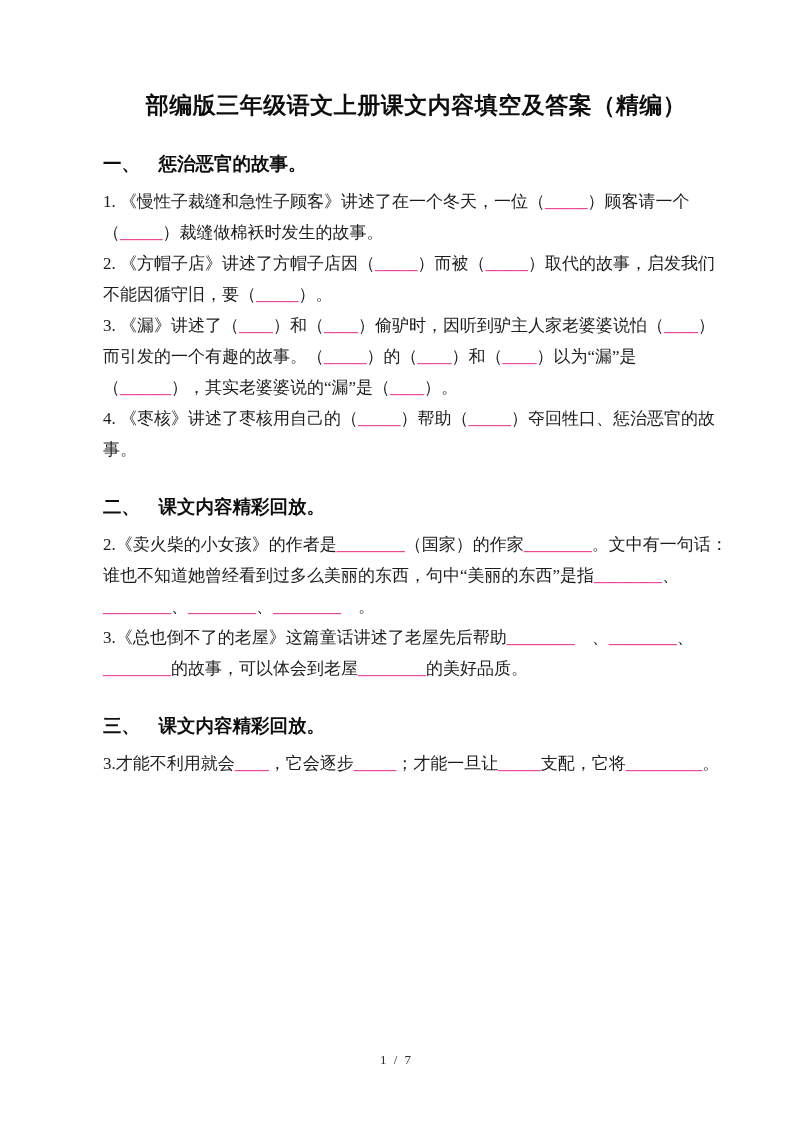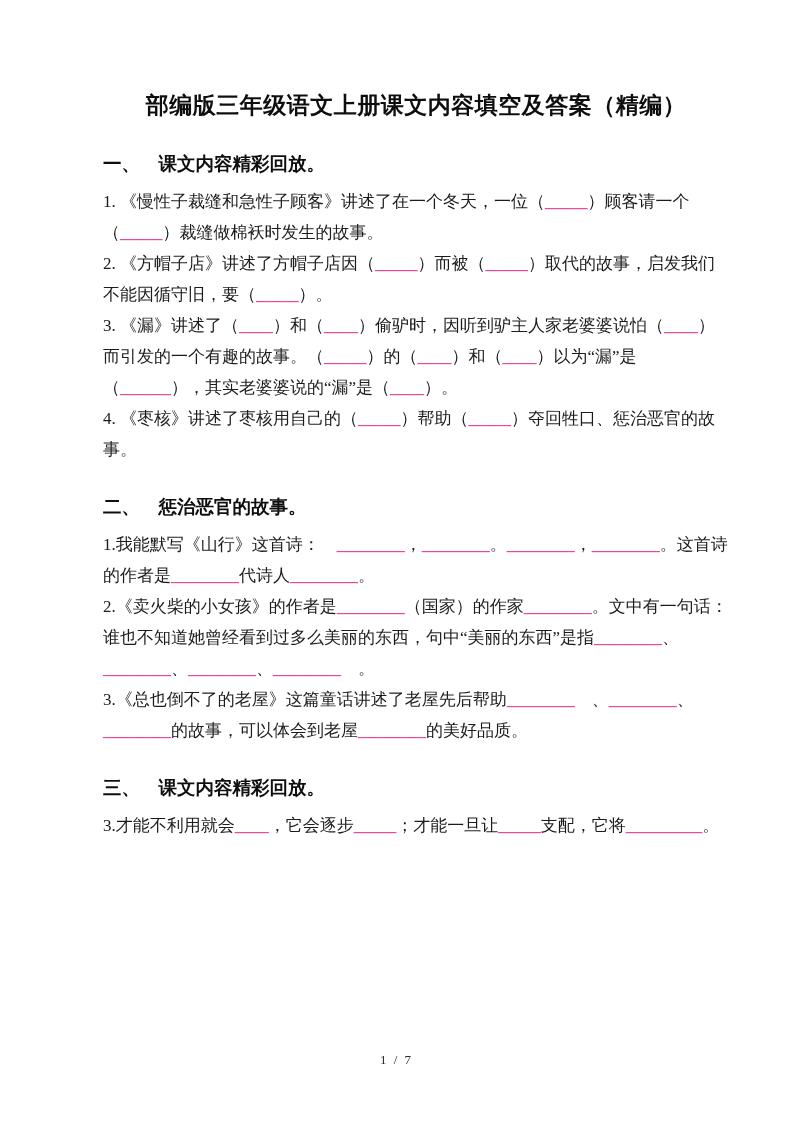--- a/index.html
+++ b/index.html
@@ -63,30 +63,29 @@
 </style>
 </head>
 <body>
 
 <div class="page">
   <div class="content">
 
     <h1 class="doc-title">部编版三年级语文上册课文内容填空及答案（精编）</h1>
 
     <section>
-      <h2 class="sec-heading">一、　课文内容精彩回放。</h2>
+      <h2 class="sec-heading">一、　惩治恶官的故事。</h2>
       <p class="q">1. 《慢性子裁缝和急性子顾客》讲述了在一个冬天，一位（<span class="blank">_____</span>）顾客请一个（<span class="blank">_____</span>）裁缝做棉袄时发生的故事。</p>
       <p class="q">2. 《方帽子店》讲述了方帽子店因（<span class="blank">_____</span>）而被（<span class="blank">_____</span>）取代的故事，启发我们不能因循守旧，要（<span class="blank">_____</span>）。</p>
       <p class="q">3. 《漏》讲述了（<span class="blank">____</span>）和（<span class="blank">____</span>）偷驴时，因听到驴主人家老婆婆说怕（<span class="blank">____</span>）而引发的一个有趣的故事。（<span class="blank">_____</span>）的（<span class="blank">____</span>）和（<span class="blank">____</span>）以为“漏”是（<span class="blank">______</span>），其实老婆婆说的“漏”是（<span class="blank">____</span>）。</p>
       <p class="q">4. 《枣核》讲述了枣核用自己的（<span class="blank">_____</span>）帮助（<span class="blank">_____</span>）夺回牲口、惩治恶官的故事。</p>
     </section>
 
     <section>
-      <h2 class="sec-heading">二、　惩治恶官的故事。</h2>
-      <p class="q">1.我能默写《山行》这首诗：　<span class="blank">________</span>，<span class="blank">________</span>。<span class="blank">________</span>，<span class="blank">________</span>。这首诗的作者是<span class="blank">________</span>代诗人<span class="blank">________</span>。</p>
+      <h2 class="sec-heading">二、　课文内容精彩回放。</h2>
       <p class="q">2.《卖火柴的小女孩》的作者是<span class="blank">________</span>（国家）的作家<span class="blank">________</span>。文中有一句话：谁也不知道她曾经看到过多么美丽的东西，句中“美丽的东西”是指<span class="blank">________</span>、<span class="blank">________</span>、<span class="blank">________</span>、<span class="blank">________</span>　。</p>
       <p class="q">3.《总也倒不了的老屋》这篇童话讲述了老屋先后帮助<span class="blank">________</span>　、<span class="blank">________</span>、<span class="blank">________</span>的故事，可以体会到老屋<span class="blank">________</span>的美好品质。</p>
     </section>
 
     <section>
       <h2 class="sec-heading">三、　课文内容精彩回放。</h2>
       <p class="q">3.才能不利用就会<span class="blank">____</span>，它会逐步<span class="blank">_____</span>；才能一旦让<span class="blank">_____</span>支配，它将<span class="blank">_________</span>。</p>
     </section>
 
   </div>

